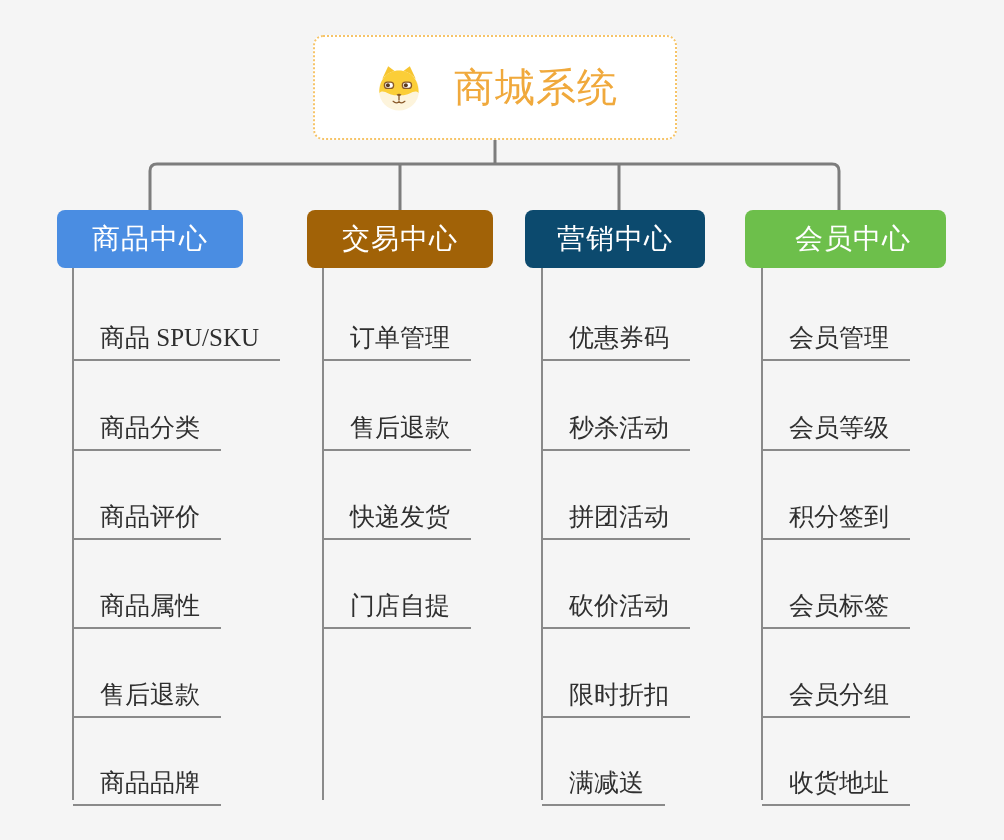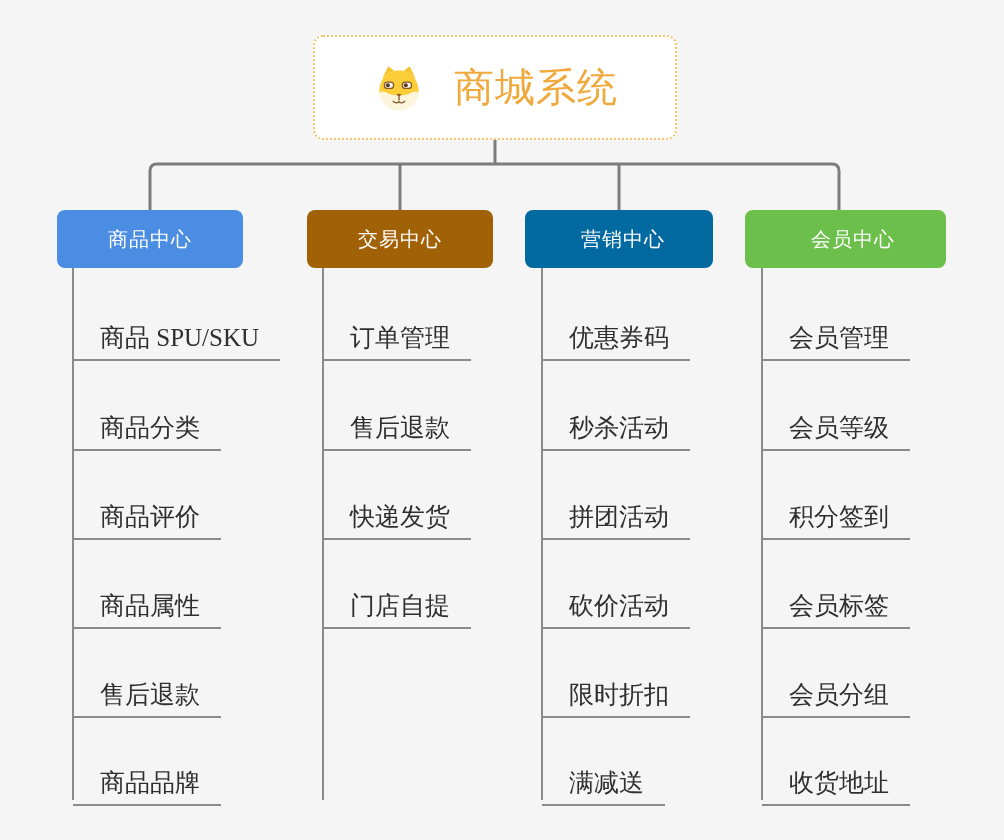--- a/index.html
+++ b/index.html
@@ -37,28 +37,28 @@
     position:absolute;left:0;top:0;
     pointer-events:none;
   }
   
   .branch-box{
     position:absolute;top:210px;
     width:186px;height:58px;
     border-radius:8px;
     display:flex;align-items:center;justify-content:center;
     color:#ffffff;
-    font-size:20px;
+    font-size:28px;
     letter-spacing:1px;
     white-space:nowrap;
     cursor:default;
   }
   .b0 .branch-box, .branch-box.b0{left:57px;background:#4a8de2;}
   .branch-box.b1{left:307px;background:#a16207;}
-  .branch-box.b2{left:525px;width:180px;background:#0369a1;padding-left:8px;}
+  .branch-box.b2{left:525px;width:180px;background:#0c4a6e;}
   .branch-box.b3{left:745px;background:#6dbf4b;padding-left:15px;}
   
   .branch-rail{
     position:absolute;top:268px;
     width:2px;height:532px;
     background:#8a8a8a;
   }
   .branch-rail.b0{left:72px;}
   .branch-rail.b1{left:322px;}
   .branch-rail.b2{left:541px;}

